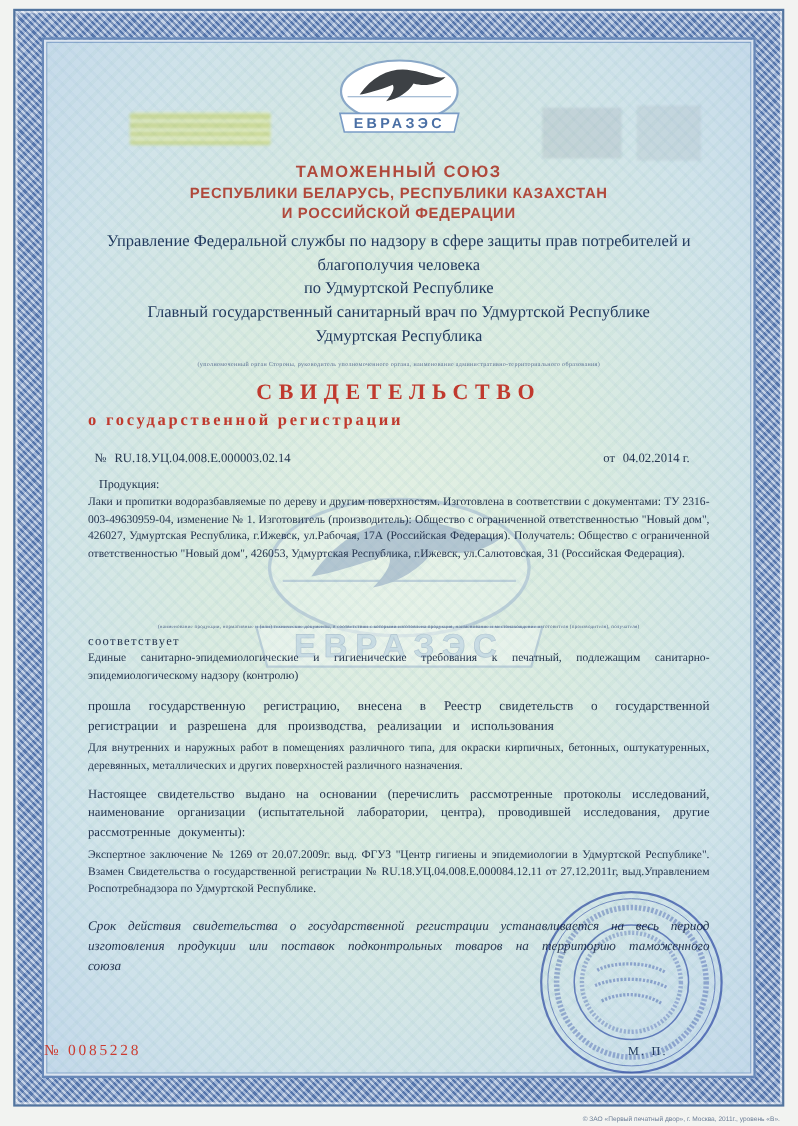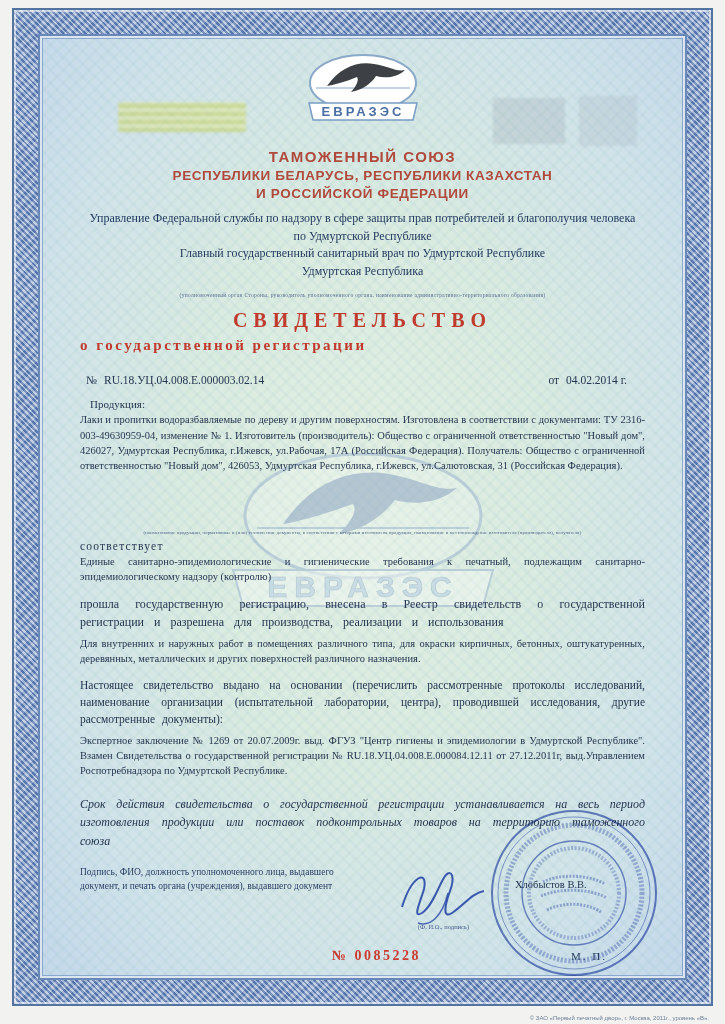--- a/index.html
+++ b/index.html
@@ -41,21 +41,21 @@
   }
   .patch-gray1{position:absolute;right:120px;top:62px;width:72px;height:46px;background:rgba(140,150,165,.22);filter:blur(1px);}
   .patch-gray2{position:absolute;right:48px;top:60px;width:58px;height:50px;background:rgba(150,158,170,.18);filter:blur(1px);}
   
   .logo{ text-align:center; height:82px; }
   .logo svg{display:inline-block;}
   
   .hdr{ text-align:center; color:#b0493c; font-family:"Liberation Sans", sans-serif; font-weight:bold; }
   .hdr1{ font-size:15px; letter-spacing:1.5px; margin-top:16px;}
   .hdr2{ font-size:13.5px; letter-spacing:.6px; margin-top:3px;}
-  .auth{ text-align:center; font-size:12px; line-height:1.38; color:#223a5e; margin-top:9px;}
+  .auth{ text-align:center; font-size:15px; line-height:1.38; color:#223a5e; margin-top:9px;}
   .auth div{margin-top:1px;}
   .micronote{ text-align:center; font-size:5.5px; color:#5b6f93; margin-top:13px; letter-spacing:.3px;}
   .title{ text-align:center; color:#c03a2e; font-weight:bold; font-size:20px; letter-spacing:6px; margin-top:11px;}
   .subtitle{ color:#c03a2e; font-weight:bold; font-size:15px; letter-spacing:2.5px; margin-top:5px;}
   
   .numrow{ display:flex; justify-content:space-between; align-items:baseline; margin-top:20px; padding:0 18px 0 6px; font-size:11.5px;}
   .numrow .grp{display:flex;gap:7px;}
   
   .lbl{ font-size:11px; margin-top:12px;margin-left:10px;}
   .para{ font-size:10.5px; line-height:1.47; text-align:justify; margin-top:2px;}
@@ -65,21 +65,21 @@
   .spread2{ font-size:11.5px; line-height:1.5; text-align:justify; word-spacing:4px; margin-top:10px;}
   .mt4{margin-top:4px;} .mt16{margin-top:16px;font-style:italic;}
   
   .watermark{ position:absolute; left:50%; top:408px; transform:translateX(-50%); z-index:-1; opacity:.55;}
   
   .bottom{ display:flex; margin-top:14px; align-items:flex-start;}
   .sig-label{ width:292px; font-size:9.5px; line-height:1.5; color:#2c4066;}
   .sig-area{ flex:1; text-align:center; position:relative;}
   .sig-sub{ font-size:6.5px; color:#44598a; margin-top:-6px;}
   .sig-name{ width:130px; font-size:10.5px; padding-top:14px; color:#1d2f4e;}
-  .serial{ position:absolute; left:0; right:0; bottom:14px; text-align:center; color:#cc3b30; font-size:14px; letter-spacing:2.5px; font-weight:bold;padding-left:28px;}
+  .serial{ position:absolute; left:0; right:0; bottom:14px; color:#cc3b30; font-size:14px; letter-spacing:2.5px; font-weight:normal;}
   .mp-label{ position:absolute; right:78px; bottom:16px; font-size:11px; color:#223a5e; letter-spacing:2px; z-index:3;}
   .stamp{ position:absolute; right:22px; bottom:-4px; z-index:2; opacity:.85; mix-blend-mode:multiply;}
   .signature-svg{ display:inline-block; }
   
   .imprint{ position:absolute; right:16px; bottom:3px; font-size:6px; color:#6b7d96; font-family:"Liberation Sans", sans-serif;}
 </style>
 </head>
 <body>
 
 <div class="frame">
@@ -145,31 +145,20 @@
       <div class="para">Единые санитарно-эпидемиологические и гигиенические требования к печатный, подлежащим санитарно-эпидемиологическому надзору (контролю)</div>
 
       <div class="spread">прошла государственную регистрацию, внесена в Реестр свидетельств о государственной регистрации и разрешена для производства, реализации и использования</div>
       <div class="para mt4">Для внутренних и наружных работ в помещениях различного типа, для окраски кирпичных, бетонных, оштукатуренных, деревянных, металлических и других поверхностей различного назначения.</div>
 
       <div class="spread2">Настоящее свидетельство выдано на основании (перечислить рассмотренные протоколы исследований, наименование организации (испытательной лаборатории, центра), проводившей исследования, другие рассмотренные документы):</div>
       <div class="para mt4">Экспертное заключение № 1269 от 20.07.2009г. выд. ФГУЗ "Центр гигиены и эпидемиологии в Удмуртской Республике". Взамен Свидетельства о государственной регистрации № RU.18.УЦ.04.008.Е.000084.12.11 от 27.12.2011г, выд.Управлением Роспотребнадзора по Удмуртской Республике.</div>
 
       <div class="spread mt16">Срок действия свидетельства о государственной регистрации устанавливается на весь период изготовления продукции или поставок подконтрольных товаров на территорию таможенного союза</div>
 
-      <div class="bottom">
-        <div class="sig-label">Подпись, ФИО, должность уполномоченного лица, выдавшего документ, и печать органа (учреждения), выдавшего документ</div>
-        <div class="sig-area">
-          <svg class="signature-svg" width="120" height="60" viewBox="0 0 120 60">
-            <path d="M18,42 C28,10 44,4 40,24 C36,38 28,54 38,48 C50,40 56,16 62,10 C68,4 71,13 66,26 C61,40 58,54 68,48 C80,40 88,28 100,26" stroke="#2847a8" stroke-width="2" fill="none" opacity=".9"></path>
-            <path d="M64,28 C58,52 46,62 34,58" stroke="#2847a8" stroke-width="1.5" fill="none" opacity=".8"></path>
-          </svg>
-          <div class="sig-sub">(Ф. И.О., подпись)</div>
-        </div>
-        <div class="sig-name">Хлобыстов В.В.</div>
-      </div>
 
       <div class="serial">№ 0085228</div>
 
       <div class="mp-label">М. П.</div>
 
       <svg class="stamp" width="178" height="178" viewBox="0 0 178 178">
         <circle cx="89" cy="89" r="82" fill="none" stroke="#3b57b5" stroke-width="2" opacity=".85"></circle>
         <circle cx="89" cy="89" r="76" fill="none" stroke="#3b57b5" stroke-width="0.8" opacity=".8"></circle>
         <circle cx="89" cy="89" r="68" fill="none" stroke="#3b57b5" stroke-width="5" stroke-dasharray="2.2 1.6" opacity=".45"></circle>
         <circle cx="89" cy="89" r="52" fill="none" stroke="#3b57b5" stroke-width="1.4" opacity=".8"></circle>

